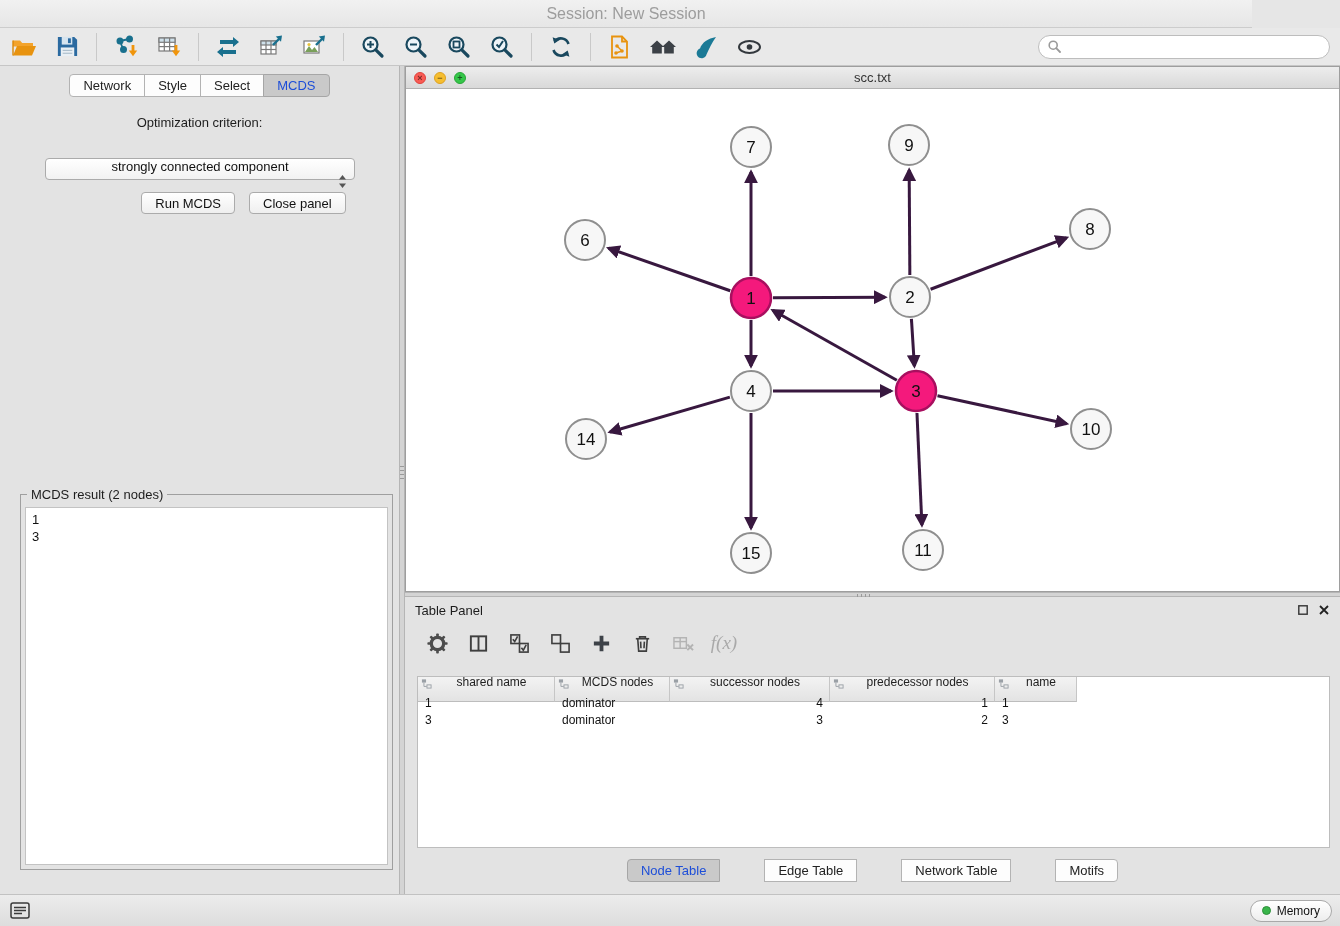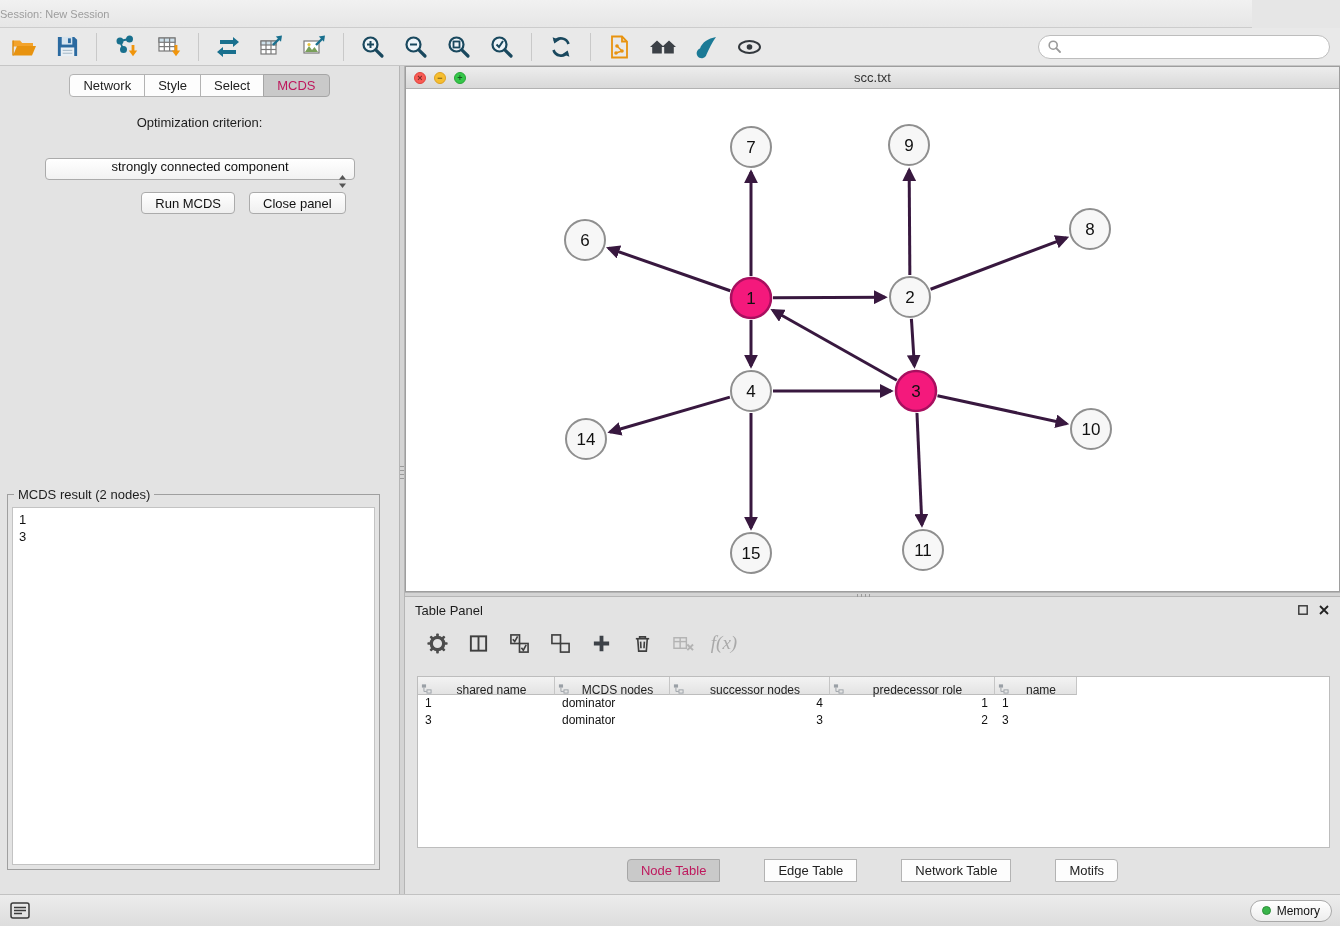--- a/index.html
+++ b/index.html
@@ -3,21 +3,21 @@
 <meta charset="utf-8">
 <style>
   * { box-sizing: border-box; margin: 0; padding: 0; }
   html,body { width:1340px; height:926px; }
   body { font-family:"Liberation Sans", sans-serif; background:#e6e6e6; overflow:hidden; position:relative; }
   .app { position:absolute; inset:0; }
 
   
   .titlebar { position:absolute; left:0; top:0; width:1252px; height:28px;
     background:linear-gradient(#f1f1f1,#e6e6e6); border-bottom:1px solid #cccccc;
-    text-align:left; line-height:28px; font-size:11px; color:#9d9d9d; }
+    text-align:center; line-height:28px; font-size:16px; color:#9d9d9d; }
 
   
   .toolbar { position:absolute; left:0; top:28px; width:1340px; height:38px;
     background:#e9e9e9; border-bottom:1px solid #c6c6c6;
     display:flex; align-items:center; padding:0 10px; gap:15px; }
   .tbtn { width:28px; height:28px; display:flex; align-items:center; justify-content:center; cursor:default; flex:0 0 auto; }
   .tsep { width:1px; height:28px; background:#c9c9c9; flex:0 0 auto; }
   .searchbox { margin-left:auto; width:292px; height:24px; background:#fff; border:1px solid #bdbdbd;
     border-radius:13px; display:flex; align-items:center; padding:0 9px; gap:6px; }
   .searchbox input { border:none; outline:none; flex:1; font-size:13px; font-family:"Liberation Sans",sans-serif; background:transparent; }
@@ -25,30 +25,30 @@
   
   .control-panel { position:absolute; left:0; top:66px; width:399px; height:828px; background:#e3e3e3; }
   .panel-header { height:26px; display:flex; align-items:center; padding:0 10px; font-size:13px; color:#1d1d1d; }
   .panel-hbtns { margin-left:auto; display:flex; gap:9px; align-items:center; }
   .wbtn { width:12px; height:12px; display:flex; align-items:center; justify-content:center; }
   .cp-tabs { display:flex; justify-content:center; margin-top:8px; }
   .tab { background:#fdfdfd; border:1px solid #b3b3b3; margin-left:-1px; padding:3px 13px;
     font-size:13px; color:#222; cursor:default; }
   .tab:first-child { border-radius:4px 0 0 4px; margin-left:0; }
   .tab:last-child { border-radius:0 4px 4px 0; }
-  .tab.active { background:#c9c9c9; color:#be185d; border-color:#a6a6a6; }
+  .tab.active { background:#c9c9c9; color:#1d4ed8; border-color:#a6a6a6; }
   .opt-label { text-align:center; font-size:13px; margin-top:18px; color:#1d1d1d; }
   .criterion-select { position:absolute; left:45px; top:92px; width:310px; height:22px;
     background:linear-gradient(#ffffff,#f2f2f2); border:1px solid #ababab; border-radius:4px;
     display:flex; align-items:center; padding:0 7px; font-size:13px; color:#111;flex-direction:column; }
   .criterion-select .stepper { margin-left:auto; }
   .cp-buttons { position:absolute; left:0; top:126px; width:399px; display:flex; justify-content:center; gap:14px;margin-left:44px; }
   .btn { background:linear-gradient(#ffffff,#efefef); border:1px solid #ababab; border-radius:4px;
     font-size:13px; color:#111; padding:2px 13px; height:22px; font-family:"Liberation Sans",sans-serif; }
-  .result-box { position:absolute; left:7px; top:428px; width:373px; height:376px;
+  .result-box { position:absolute; left:20px; top:428px; width:373px; height:376px;
     border:1px solid #9f9f9f;padding-left:48px; }
   .result-legend { position:absolute; top:-8px; left:6px; background:#e3e3e3; padding:0 4px; font-size:13px; color:#1d1d1d; }
   .result-list { position:absolute; left:4px; right:4px; top:12px; bottom:4px; background:#ffffff;
     border:1px solid #c3c3c3; font-size:13px; color:#111; padding:3px 6px; line-height:17px; overflow:hidden; }
 
   
   .v-splitter { position:absolute; left:399px; top:66px; width:6px; height:828px; background:#d4d4d4;
     border-left:1px solid #b5b5b5; border-right:1px solid #b5b5b5; }
   .v-grip { position:absolute; left:0; top:400px; width:4px; height:14px;
     background:repeating-linear-gradient(#9a9a9a 0 1px, transparent 1px 4px); }
@@ -72,21 +72,21 @@
   .net-canvas { position:absolute; left:0; top:22px; right:0; bottom:0; background:#ffffff; overflow:hidden; }
 
   
   .table-panel { position:absolute; left:405px; top:597px; width:935px; height:297px; background:#e3e3e3; }
   .tp-toolbar { position:absolute; left:10px; top:26px; height:40px; display:flex; align-items:center; gap:17px; padding-left:10px;justify-content:space-between; }
   .tpbtn { width:24px; height:24px; display:flex; align-items:center; justify-content:center; }
   .fx { font-family:"Liberation Serif", serif; font-style:italic; font-size:19px; color:#a9a9a9; }
   .table-wrap { position:absolute; left:12px; top:79px; width:913px; height:172px; background:#ffffff; border:1px solid #bdbdbd; }
   .thead { display:flex; height:18px; }
   .th { background:linear-gradient(#f3f3f3,#e3e3e3); border-right:1px solid #c6c6c6; border-bottom:1px solid #bdbdbd;
-    display:flex; align-items:flex-start; padding:6px 3px; font-size:12px; color:#222; }
+    display:flex; align-items:flex-end; padding:12px 3px; font-size:12px; color:#222; }
   .th .th-label { flex:1; text-align:center; white-space:nowrap; overflow:hidden; }
   .trow { display:flex; height:17px; }
   .td { font-size:12px; color:#111; line-height:17px; white-space:nowrap; overflow:hidden; padding:0 7px; }
   .tp-tabs { position:absolute; left:0; right:0; top:262px; display:flex; justify-content:center;gap:45px; }
 
   
   .statusbar { position:absolute; left:0; top:894px; width:1340px; height:32px;
     background:linear-gradient(#ececec,#dddddd); border-top:1px solid #c2c2c2;
     display:flex; align-items:center; padding:8px 8px; }
   .memory-btn { margin-left:auto; display:flex; align-items:center; gap:6px; height:22px; padding:0 11px;
@@ -481,21 +481,21 @@
               <path d="M3.2 5v4.2h3" fill="none" stroke="#9aa0a6"></path>
             </svg>
             <span class="th-label">successor nodes</span>
           </div>
           <div class="th" style="width: 165px;">
             <svg width="11" height="11" viewBox="0 0 12 12">
               <rect x="1" y="1.5" width="4.5" height="3.5" fill="#9aa0a6"></rect>
               <rect x="6.5" y="7.5" width="4.5" height="3.5" fill="none" stroke="#9aa0a6"></rect>
               <path d="M3.2 5v4.2h3" fill="none" stroke="#9aa0a6"></path>
             </svg>
-            <span class="th-label">predecessor role</span>
+            <span class="th-label">predecessor nodes</span>
           </div>
           <div class="th" style="width: 82px;">
             <svg width="11" height="11" viewBox="0 0 12 12">
               <rect x="1" y="1.5" width="4.5" height="3.5" fill="#9aa0a6"></rect>
               <rect x="6.5" y="7.5" width="4.5" height="3.5" fill="none" stroke="#9aa0a6"></rect>
               <path d="M3.2 5v4.2h3" fill="none" stroke="#9aa0a6"></path>
             </svg>
             <span class="th-label">name</span>
           </div>
         </div>

